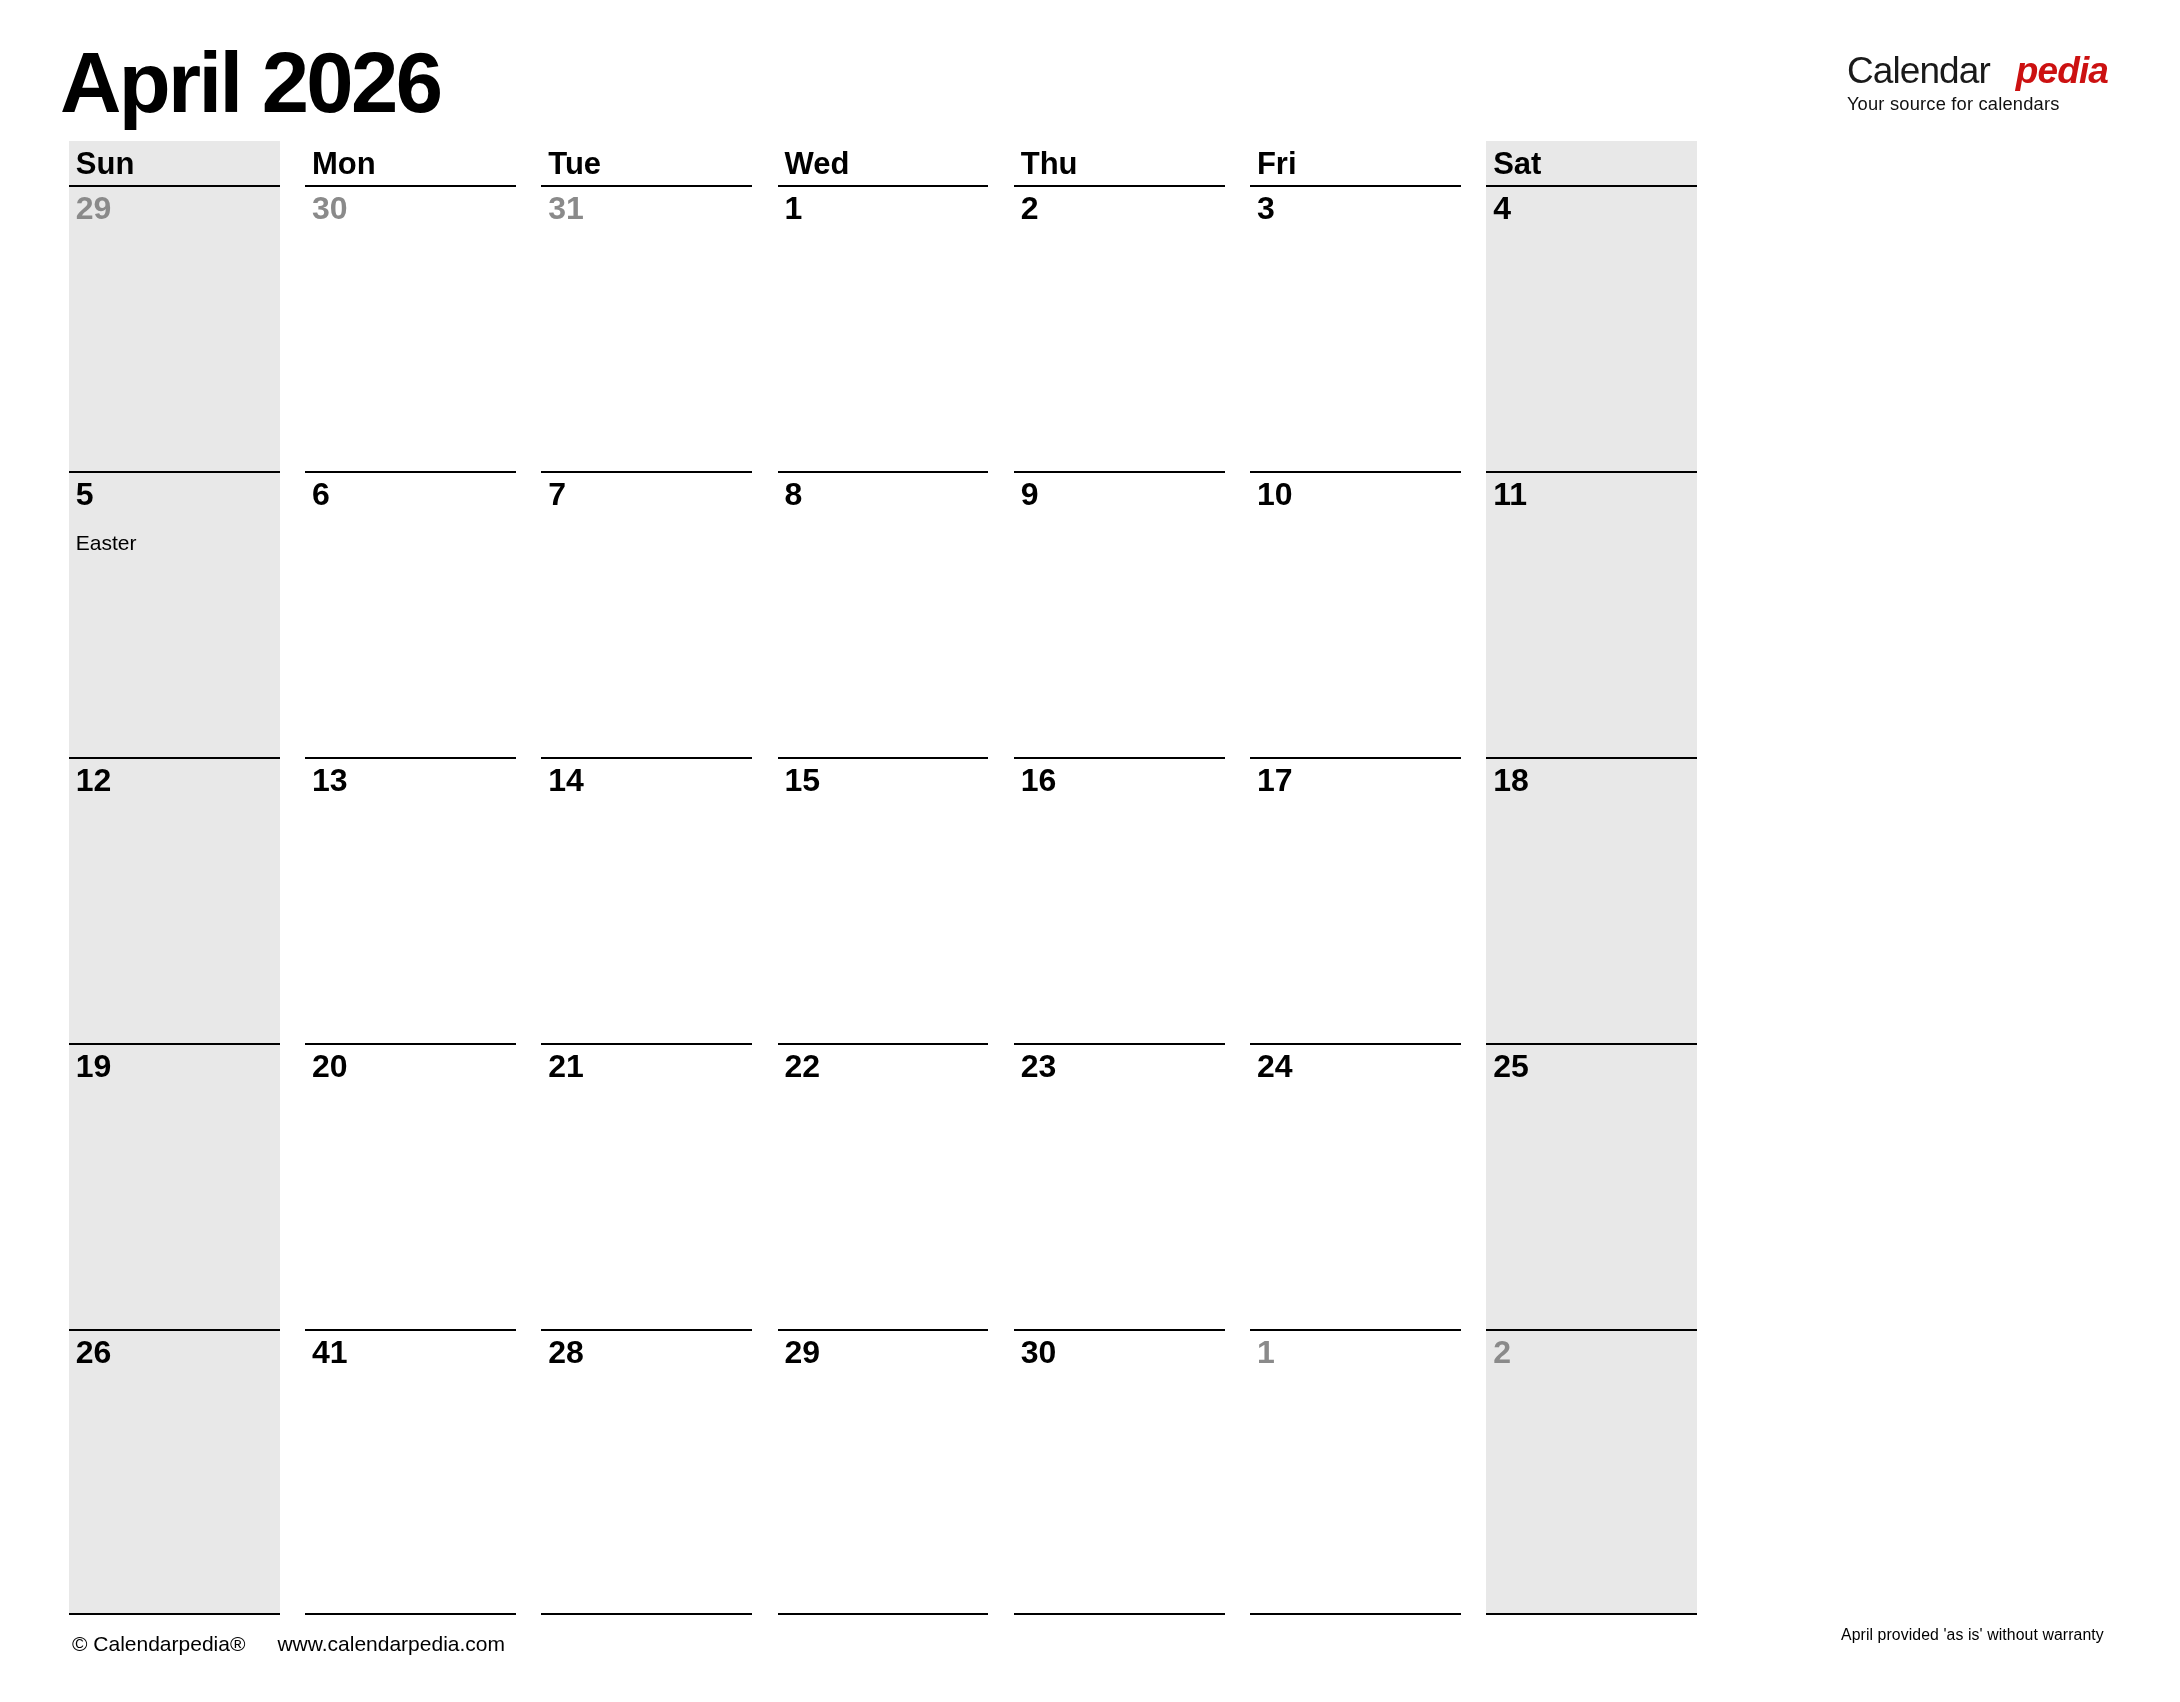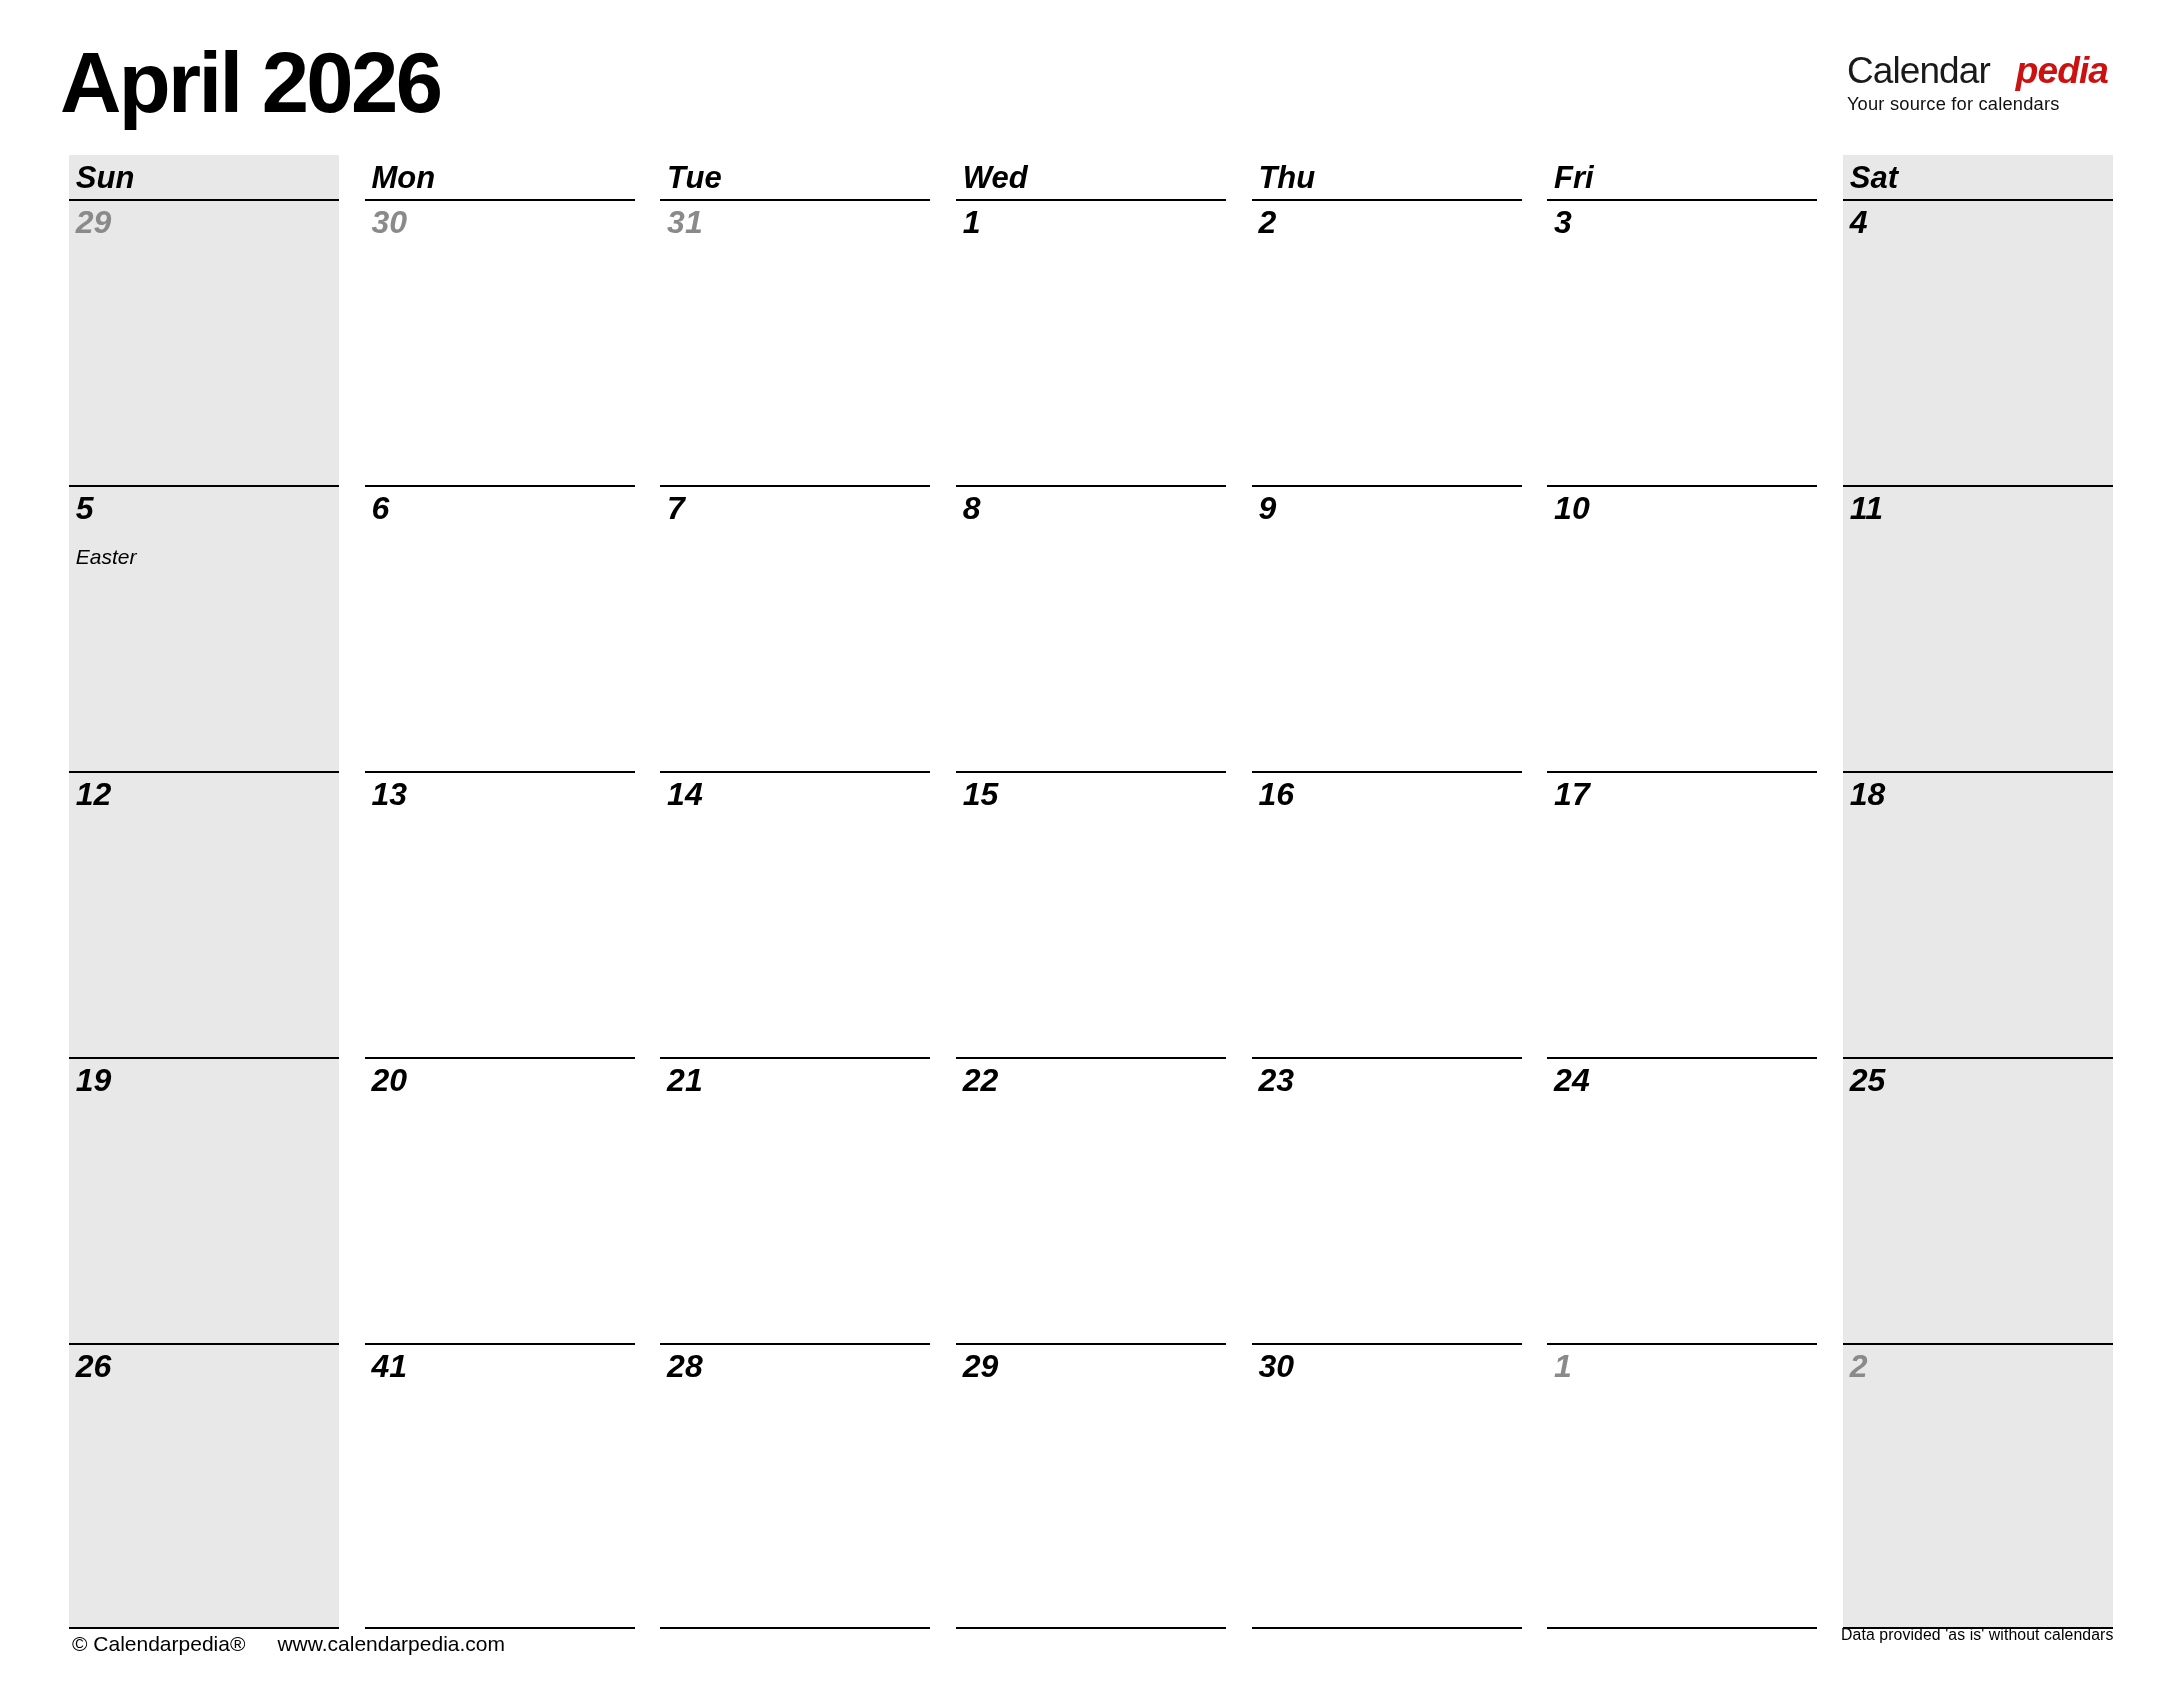--- a/index.html
+++ b/index.html
@@ -41,27 +41,26 @@
     line-height: 1;
     margin-top: 6px;
     color: #111111;
     letter-spacing: 0.2px;
     white-space: nowrap;
   }
 
   
   .calendar {
     position: absolute;
-    left: 69px; top: 155px;
-    width: 2044px;
+    left: 69px; top: 141px;
+    width: 1628px;
     display: grid;
     grid-template-columns: repeat(7, 1fr);
     grid-template-rows: 44px repeat(5, 286px);
     column-gap: 25.6px;
-    font-style: italic;
   }
   .hcell {
     font-size: 31px;
     font-weight: bold;
     line-height: 1;
     padding: 6.8px 0 0 6.8px;
   }
   .dcell {
     border-top: 2.6px solid #000000;
     overflow: hidden;
@@ -225,14 +224,14 @@
       <div class="daynum outside">1</div>
     </div>
     <div class="dcell weekend lastrow">
       <div class="daynum outside">2</div>
     </div>
   </div>
 
 <div class="footer-left">
   <span class="f-copy">© Calendarpedia®</span><span>www.calendarpedia.com</span>
 </div>
-<div class="footer-right">Data provided 'as is' without calendars</div>
+<div class="footer-right">April provided 'as is' without warranty</div>
 
 
 </body></html>

